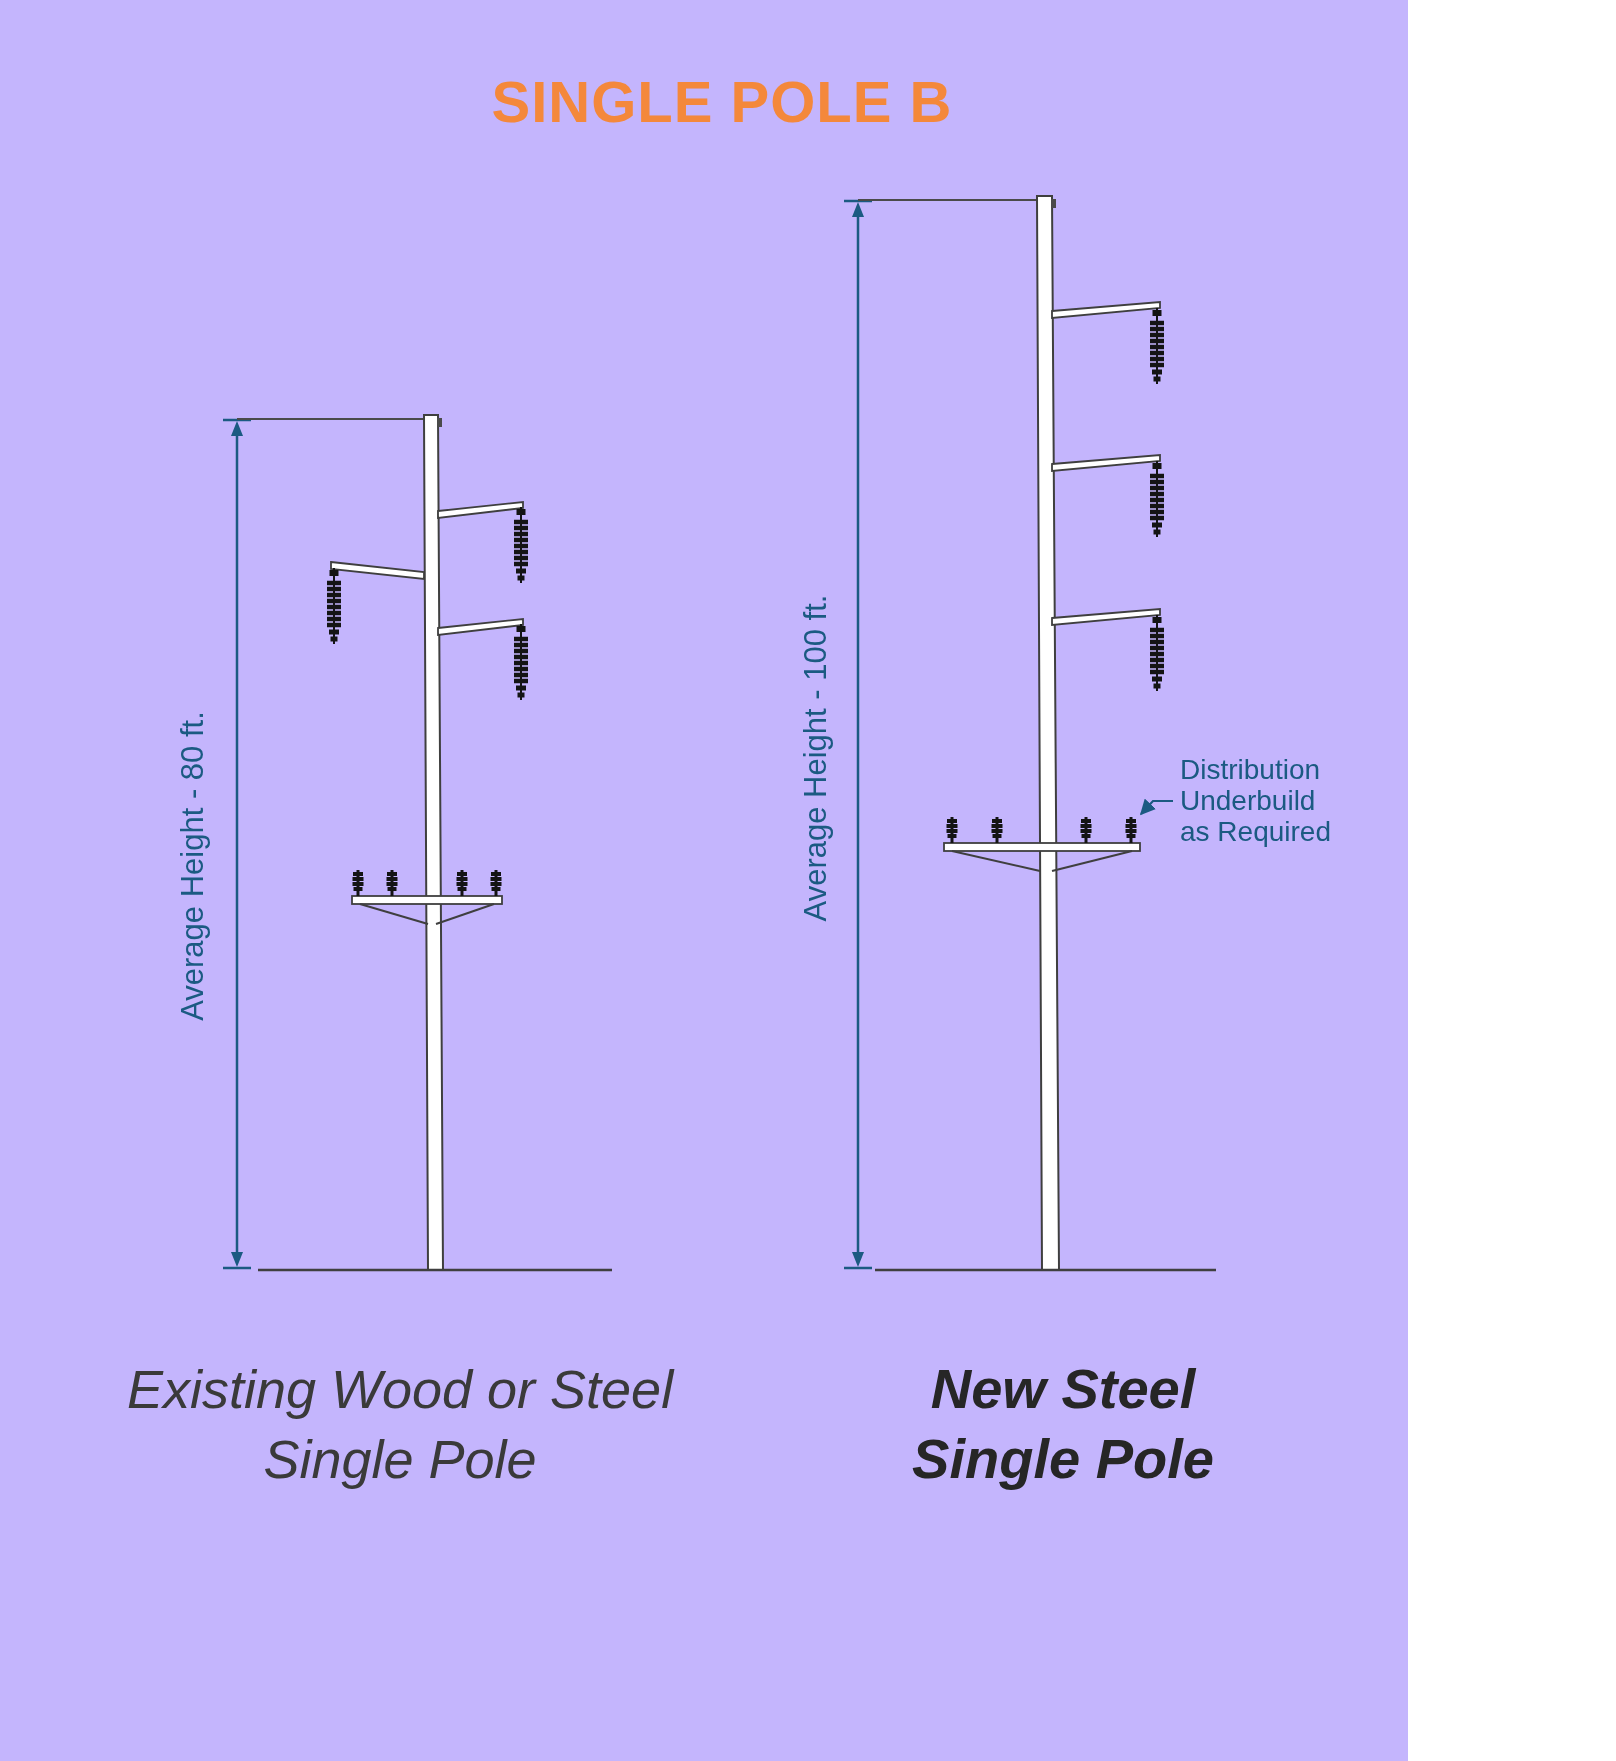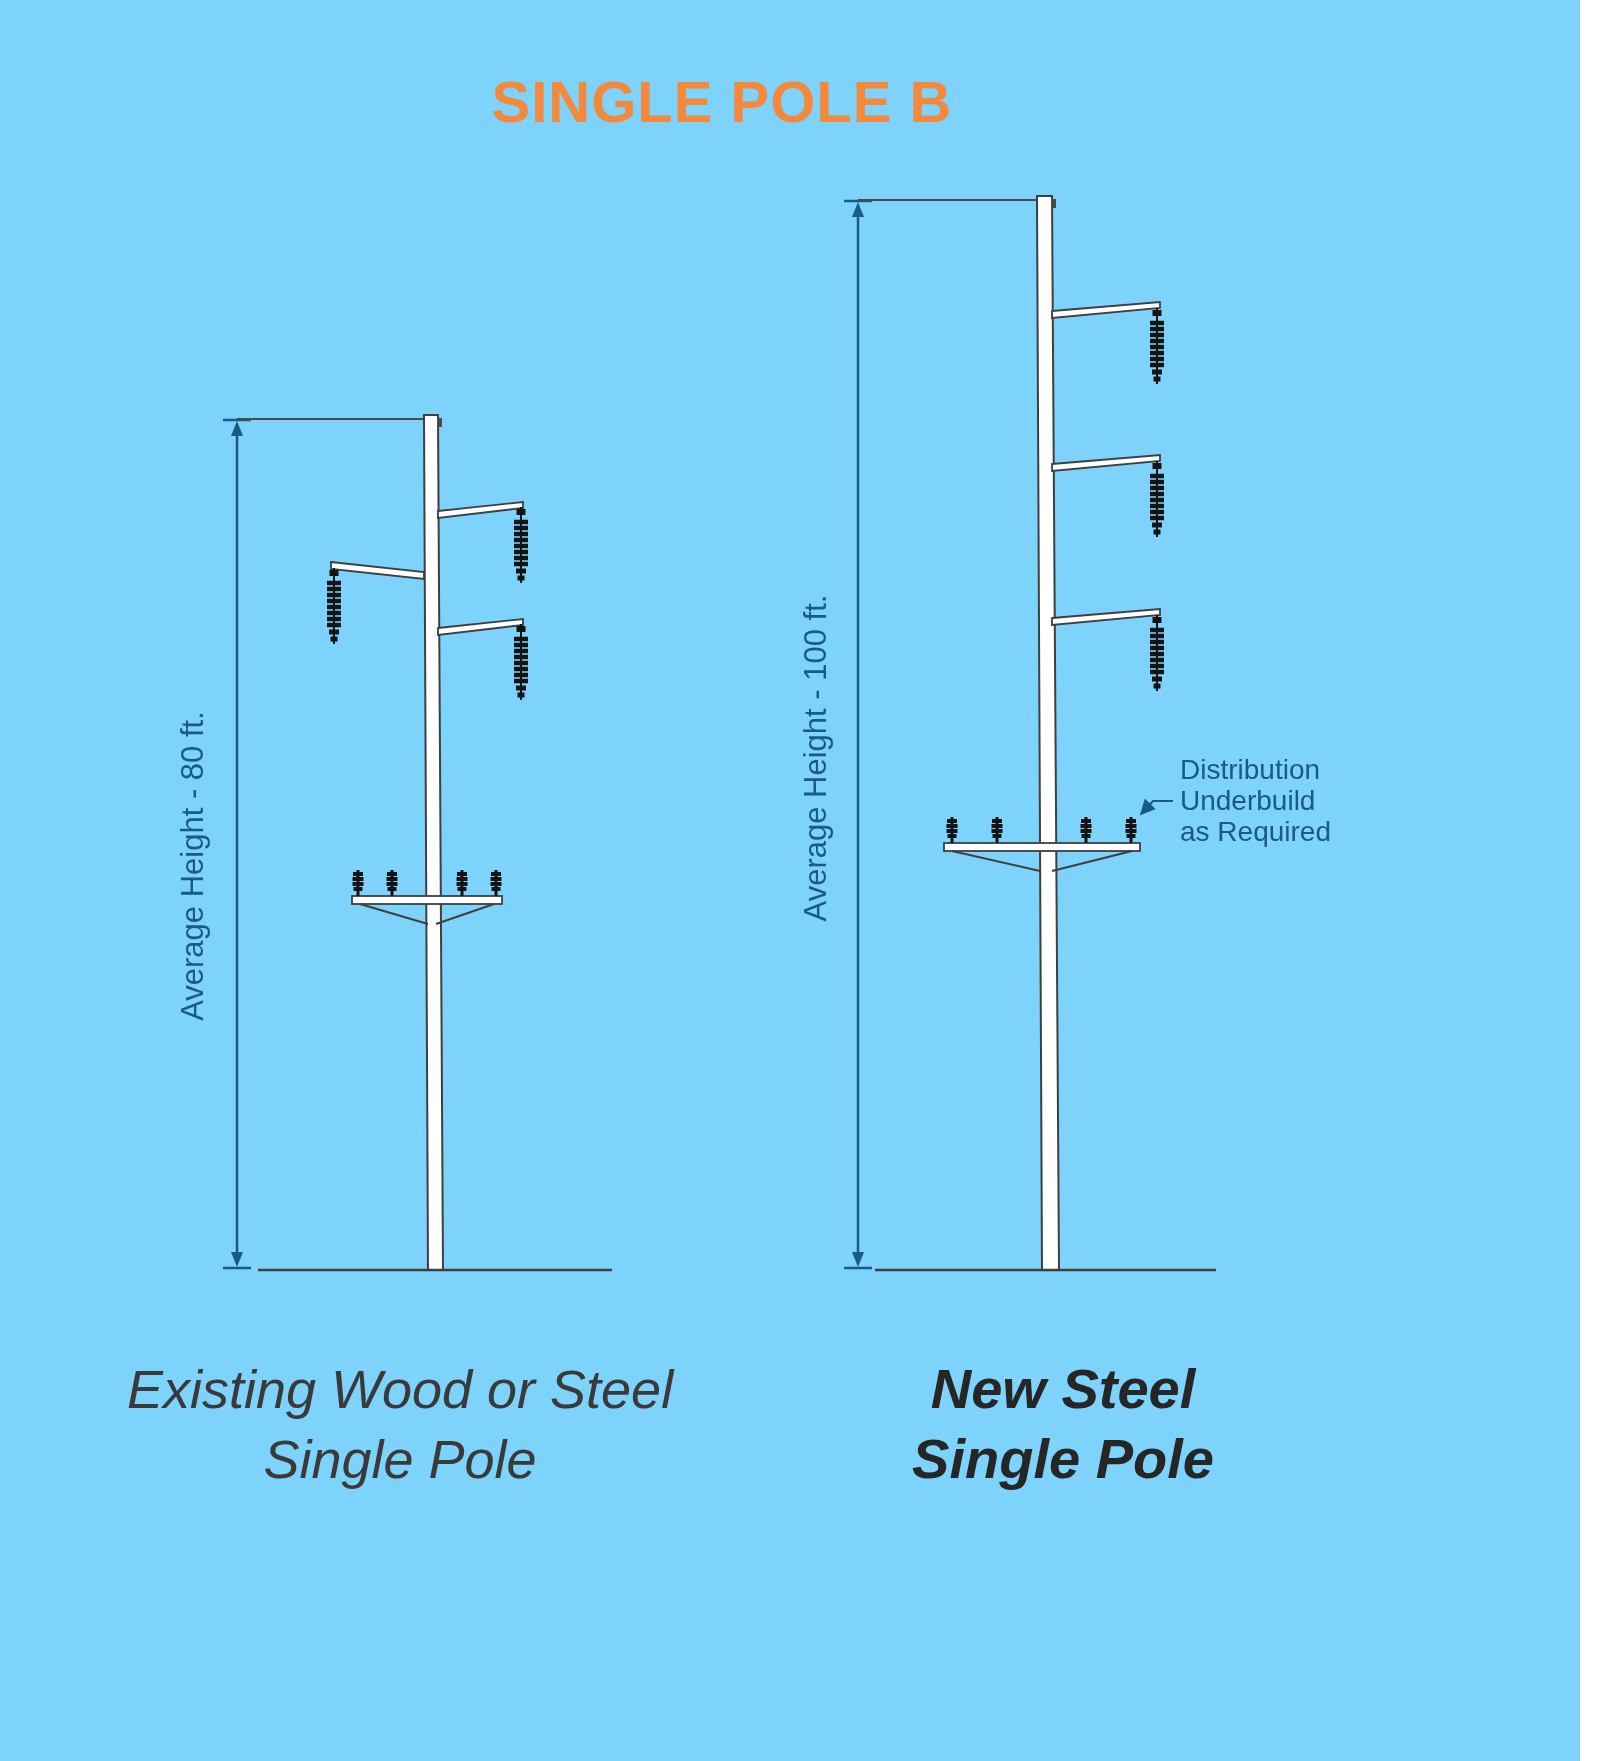--- a/index.html
+++ b/index.html
@@ -1,16 +1,16 @@
 <!DOCTYPE html>
 <html><head>
 <meta charset="utf-8">
 <style>
   html,body{margin:0;padding:0;background:#ffffff;}
-  .page{position:relative;width:1580px;height:1761px;background:#7dd3fc;overflow:hidden;
+  .page{position:relative;width:1408px;height:1761px;background:#c4b5fd;overflow:hidden;
         font-family:"Liberation Sans", sans-serif;}
   .page svg{position:absolute;left:0;top:0;}
   text{font-family:"Liberation Sans", sans-serif;}
   .title-text{font-size:58px;font-weight:bold;letter-spacing:1px;fill:#F4883B;}
   .height-label{font-size:31px;fill:#1B5A82;}
   .caption{font-size:54px;font-style:italic;fill:#3A3A3A;}
   .caption-bold{font-size:56px;font-style:italic;font-weight:bold;fill:#262626;}
   .annotation{font-size:28px;fill:#1B5A82;}
 </style>
 </head>

